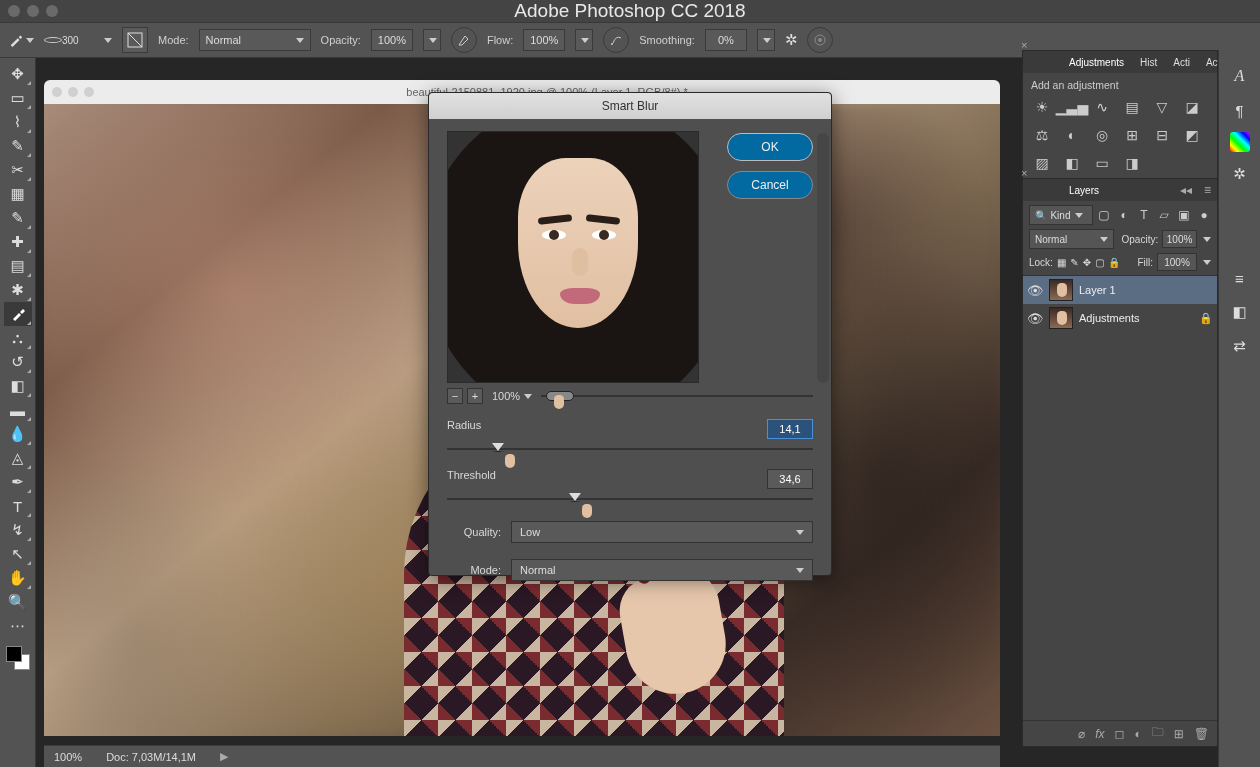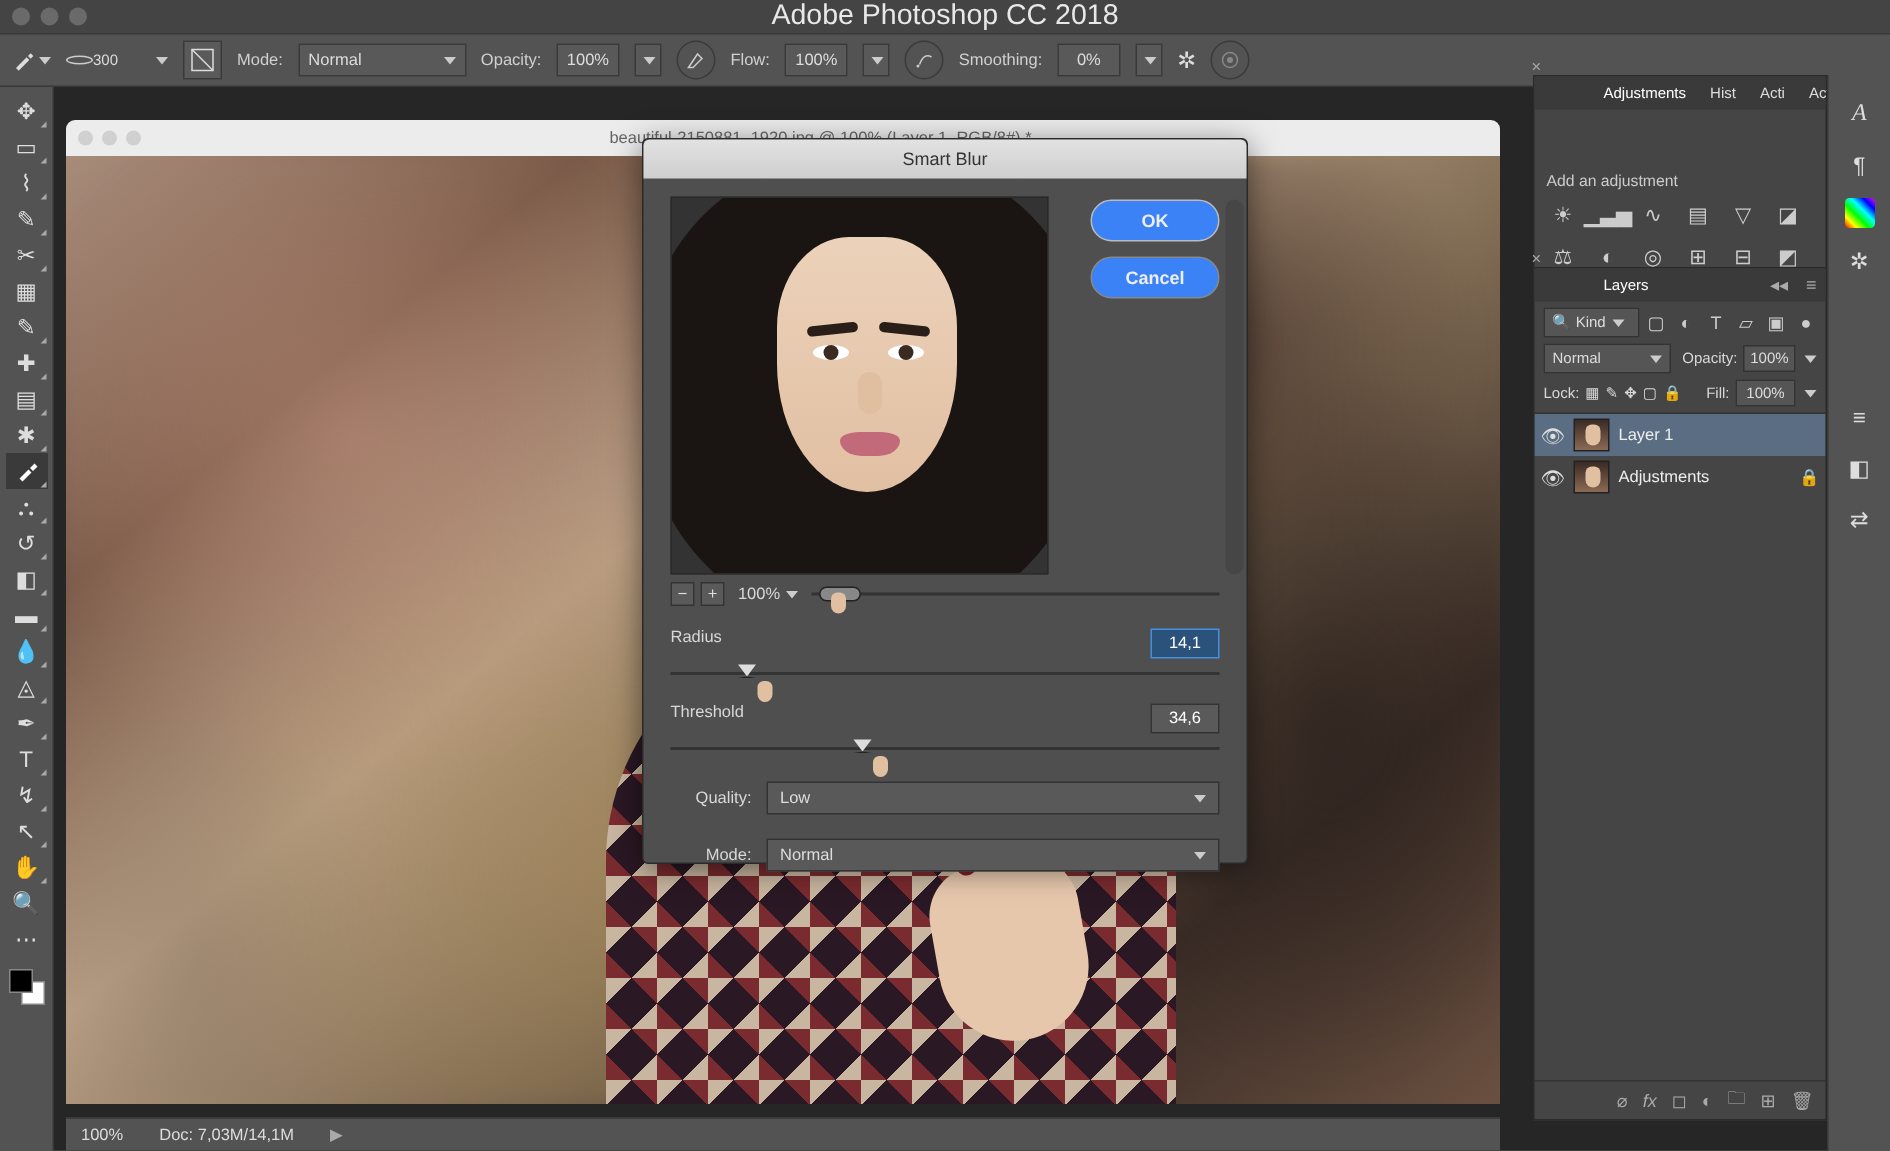--- a/index.html
+++ b/index.html
@@ -110,35 +110,35 @@
   .dlg-input.sel { border:1px solid #4a90d9; background:#2a527a; }
   .dlg-slider { position:relative; height:12px; margin-top:4px; }
   .dlg-slider .track { position:absolute; top:5px; left:0; right:0; height:2px; background:#333; }
   .dlg-slider .thumb { position:absolute; width:0;height:0; border-left:6px solid transparent;border-right:6px solid transparent;border-top:8px solid #ddd; top:0; transform:translateX(-6px); }
 
   .dlg-select-row { display:flex; align-items:center; gap:10px; margin-top:16px; }
   .dlg-select-row .lbl { width:54px; text-align:right; }
   .dlg-select { flex:1; height:22px; background:#595959; border:1px solid #333; display:flex; align-items:center; justify-content:space-between; padding:0 8px; color:#ddd; }
 
   .dlg-buttons { position:absolute; right:18px; top:40px; display:flex; flex-direction:column; gap:10px; }
-  .dlg-btn { width:86px; height:28px; border-radius:14px; border:1px solid #888; display:flex; align-items:center; justify-content:center; color:#eee; background:#3b82f6; font-size:12px;font-weight:bold; }
+  .dlg-btn { width:86px; height:28px; border-radius:14px; border:1px solid #888; display:flex; align-items:center; justify-content:center; color:#eee; background:#0369a1; font-size:12px; }
   .dlg-btn.primary { border:1px solid #bbb; }
 
   
   .right-rail { position:absolute; right:0; top:-8px; width:42px; height:720px; background:#535353; border-left:1px solid #383838; display:flex; flex-direction:column; align-items:center; gap:10px; padding-top:14px; }
   .rail-icon { width:24px; height:24px; display:flex; align-items:center; justify-content:center; color:#ddd; font-size:15px; }
   .rail-icon.color { background:linear-gradient(45deg,#f00,#ff0,#0f0,#0ff,#00f,#f0f); border-radius:3px; width:20px;height:20px; }
 
   .panel-adj { position:absolute; right:42px; top:-8px; width:196px; background:#454545; border:1px solid #2a2a2a; }
   .panel-header { height:22px; background:#3a3a3a; display:flex; align-items:center; gap:8px; padding:0 6px; font-size:10px; color:#ddd; }
   .panel-tab { padding:2px 4px; }
   .panel-tab.active { color:#fff;margin-left:36px; }
   .panel-close { margin-left:auto; font-size:12px; color:#aaa; }
   .panel-menu { margin-left:4px; font-size:12px; color:#aaa; }
-  .adj-body { padding:6px 8px;margin-top:36px; }
+  .adj-body { padding:6px 8px; }
   .adj-sub { color:#ccc; font-size:10.5px; margin-bottom:6px; }
   .adj-icons { display:flex; flex-wrap:wrap; gap:8px; }
   .adj-icon { width:22px; height:20px; display:flex; align-items:center; justify-content:center; color:#ccc; font-size:14px; }
 
   .panel-layers { position:absolute; right:42px; top:120px; width:196px; bottom:20px; background:#454545; border:1px solid #2a2a2a; display:flex; flex-direction:column; }
   .layers-controls { padding:4px 6px; display:flex; flex-direction:column; gap:4px; border-bottom:1px solid #333; }
   .lc-row { display:flex; align-items:center; gap:4px; font-size:10px; }
   .lc-select { height:20px; background:#555; border:1px solid #333; display:flex;align-items:center;padding:0 5px;color:#ddd; gap:3px; }
   .lc-icons { display:flex; gap:6px; margin-left:auto; }
   .lc-icons span { width:14px;height:14px;display:flex;align-items:center;justify-content:center;color:#ccc;font-size:12px; }

